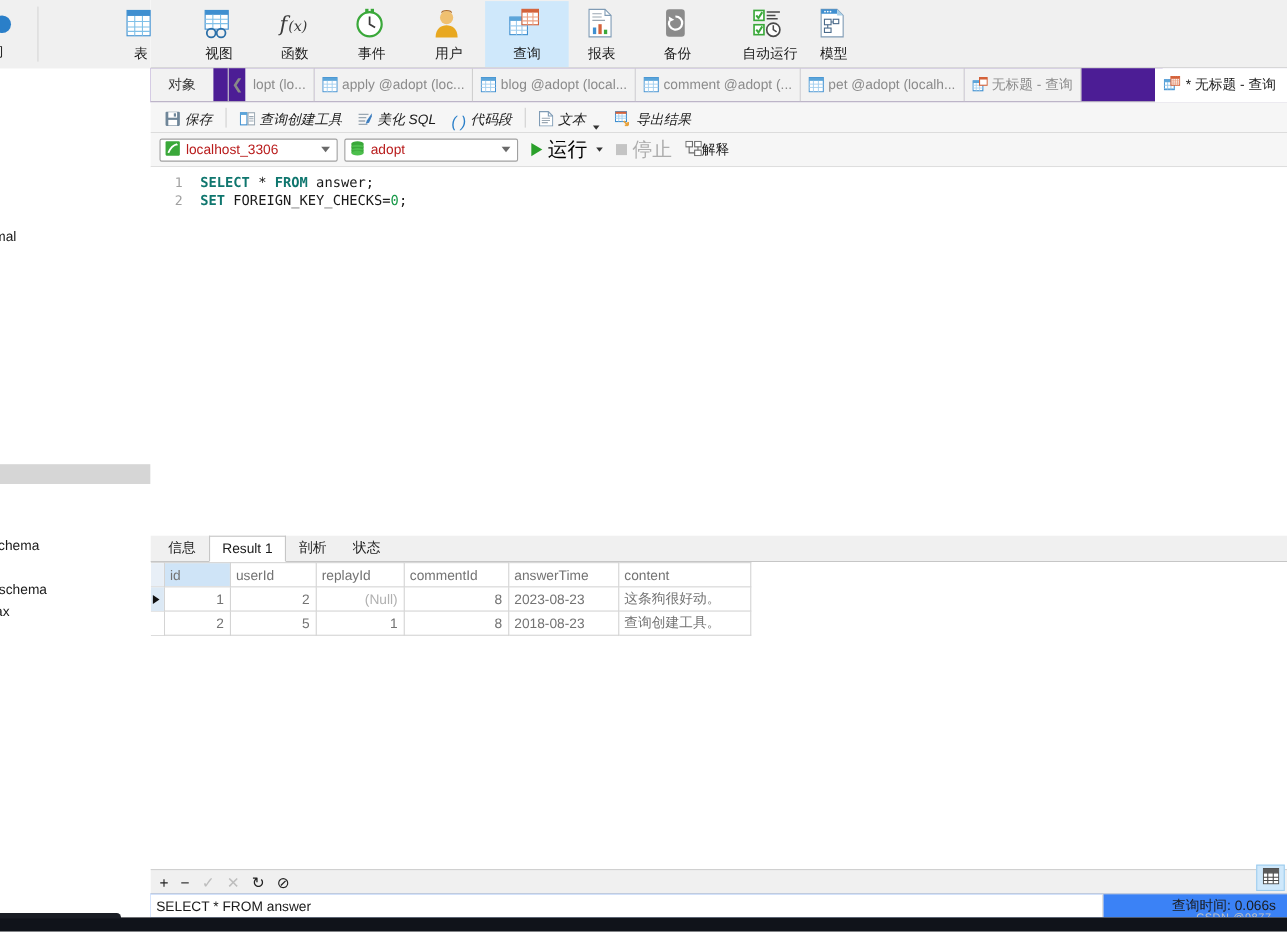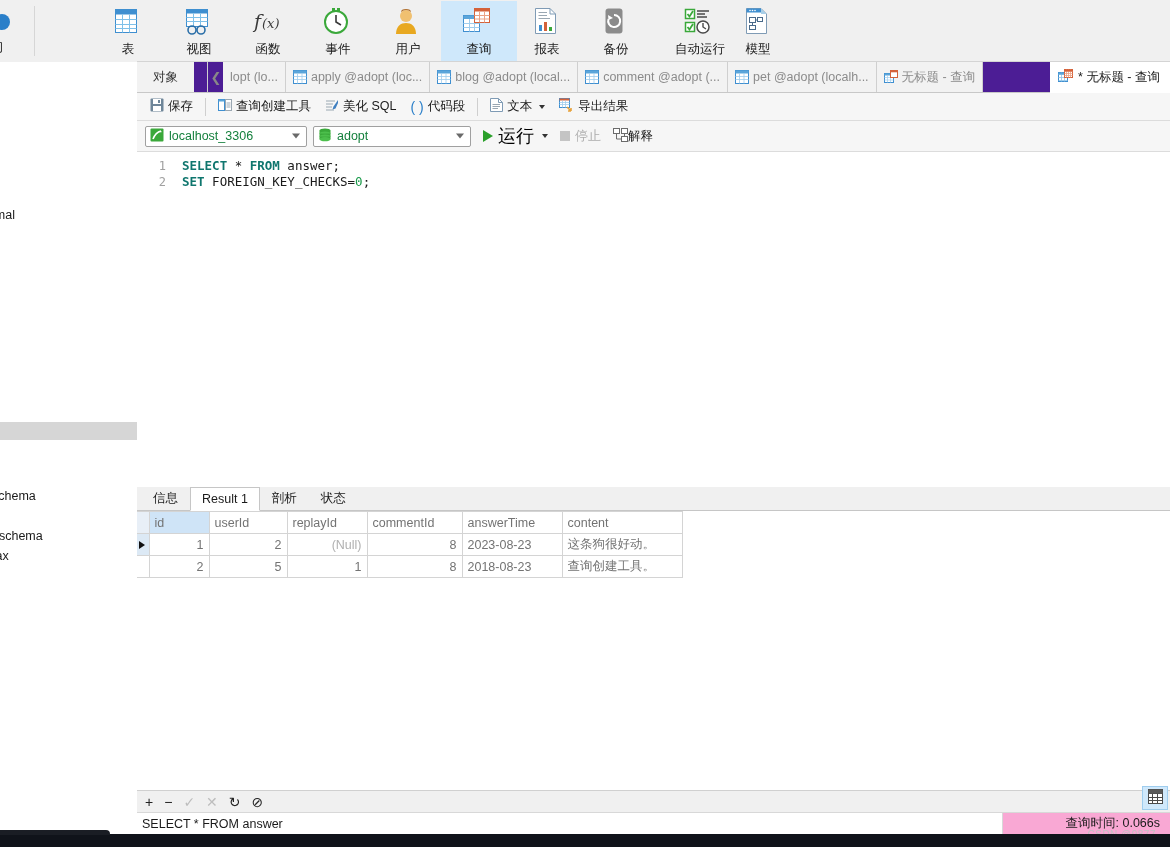--- a/index.html
+++ b/index.html
@@ -89,49 +89,49 @@
     position: absolute; left: 920px; top: 0; width: 113px; height: 30px; background: #f2f2f2;
   }
 
   
   .qtoolbar {
     position: absolute; left: 137px; top: 93px; width: 1033px; height: 28px;
     background: #f6f6f6; border-bottom: 1px solid #dcdcdc; box-sizing: border-box;
     display: flex; align-items: center; padding-left: 6px; gap: 0;
   }
   .qt-btn {
-    display: flex; align-items: center; gap: 4px; height: 22px; padding: 0 7px;
-    font-size: 12.5px; color: #1a1a1a; white-space: nowrap; cursor: default;
+    display: flex; align-items: flex-end; gap: 4px; height: 22px; padding: 0 7px;
+    font-size: 12.5px; color: #1a1a1a; white-space: nowrap; cursor: default; font-style: italic;
   }
   .qt-sep { width: 1px; height: 18px; background: #cfcfcf; margin: 0 5px; }
   .caret-dn {
     width: 0; height: 0; border-left: 3.5px solid transparent; border-right: 3.5px solid transparent;
     border-top: 4px solid #333; margin-left: 3px;
   }
 
   
   .connrow {
     position: absolute; left: 137px; top: 121px; width: 1033px; height: 31px;
     background: #f6f6f6; border-bottom: 1px solid #dcdcdc; box-sizing: border-box;
     display: flex; align-items: center; padding-left: 8px;
   }
   .combo {
     height: 21px; border: 1px solid #a0a0a0; background: #fff; border-radius: 2px;
     display: flex; align-items: center; padding: 0 0 0 4px; box-sizing: border-box;
-    font-size: 12.5px; color: #15803d; position: relative;
+    font-size: 12.5px; color: #b91c1c; position: relative;
   }
   .combo .cb-txt { margin-left: 5px; white-space: nowrap; overflow: hidden; }
   .combo .cb-arrow {
     position: absolute; right: 6px; top: 50%; transform: translateY(-50%);
     width: 0; height: 0; border-left: 4px solid transparent; border-right: 4px solid transparent;
     border-top: 5px solid #6a6a6a;
   }
   .run-btn { display: flex; align-items: center; gap: 5px; margin-left: 12px; font-size: 18px; }
   .tri-run { width: 0; height: 0; border-top: 6px solid transparent; border-bottom: 6px solid transparent; border-left: 10px solid #2aa02a; }
-  .stop-btn { display: flex; align-items: center; gap: 5px; margin-left: 12px; font-size: 13px; color: #adadad; }
+  .stop-btn { display: flex; align-items: center; gap: 5px; margin-left: 12px; font-size: 18px; color: #adadad; }
   .stop-sq { width: 10px; height: 10px; background: #c4c4c4; }
   .explain-btn { display: flex; align-items: center; gap: 0; margin-left: 12px; font-size: 12.5px; color: #1a1a1a; }
 
   
   .editor {
     position: absolute; left: 137px; top: 152px; width: 1033px; height: 335px;
     background: #ffffff; overflow: hidden;
   }
   .gutter {
     position: absolute; left: 0; top: 0; width: 34px; height: 100%;
@@ -192,21 +192,21 @@
   
   .grid-toolbar {
     position: absolute; left: 137px; top: 790px; width: 1033px; height: 22px;
     background: #f0f0f0; border-top: 1px solid #d0d0d0; box-sizing: border-box;
     display: flex; align-items: center; padding-left: 8px; gap: 11px;
   }
   .gt-ico { font-size: 14px; color: #222; line-height: 1; cursor: default; }
   .gt-ico.dis { color: #bdbdbd; }
   .statusbar {
     position: absolute; left: 137px; top: 812px; width: 1033px; height: 22px;
-    background: #f9a8d4; border-top: 1px solid #d8d8d8; box-sizing: border-box;
+    background: #3b82f6; border-top: 1px solid #d8d8d8; box-sizing: border-box;
     display: flex; align-items: center;
   }
   .sb-sql {
     flex: 1; padding-left: 5px; font-size: 12.5px; color: #1a1a1a;
     background: #ffffff; height: 21px; display: flex; align-items: center;
     border-right: 1px solid #d8d8d8; max-width: 860px;
   }
   .sb-time {
     padding: 0 10px; font-size: 12.5px; color: #1a1a1a; white-space: nowrap;
     margin-left: auto;

